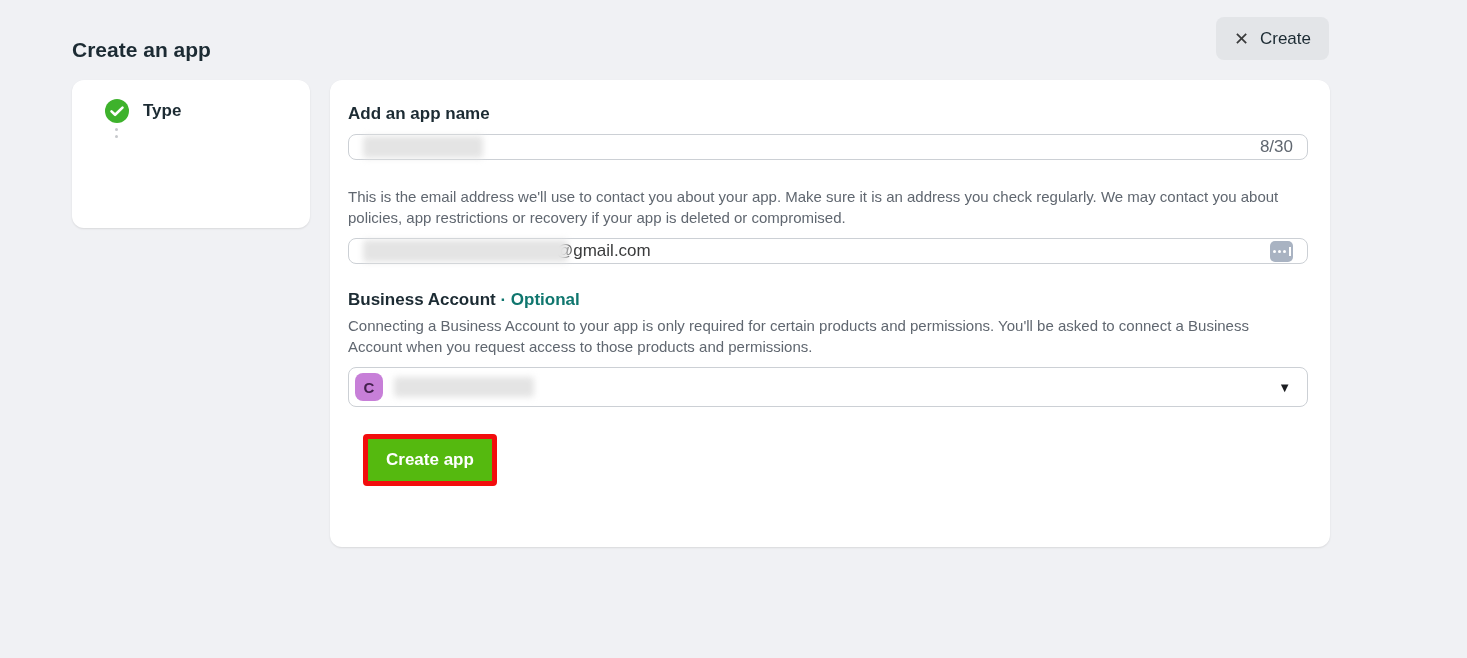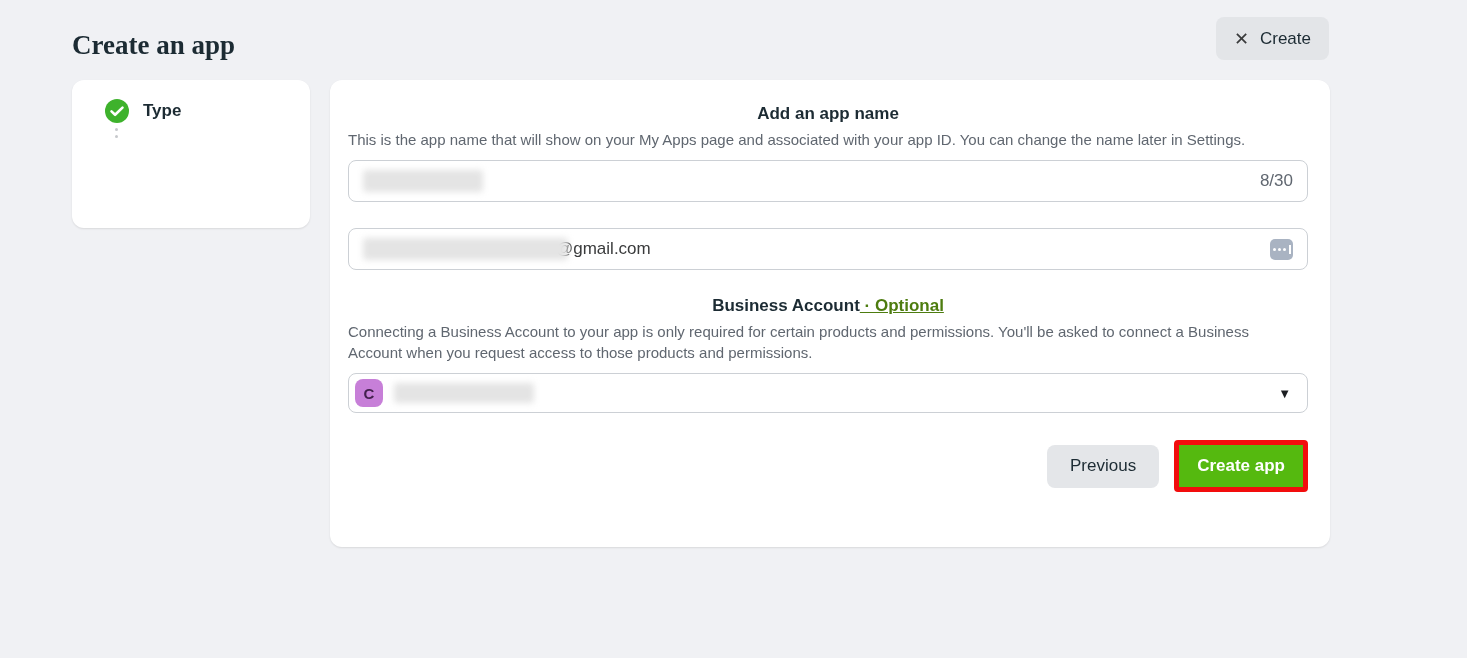--- a/index.html
+++ b/index.html
@@ -6,22 +6,22 @@
   html, body { margin: 0; padding: 0; }
   body {
     background: #f0f1f4;
     font-family: "Liberation Sans", sans-serif;
     color: #1c2b33;
   }
   .page { position: relative; width: 1467px; height: 658px; overflow: hidden; }
 
   
   .page-title {
-    position: absolute; left: 72px; top: 12px;
-    font-size: 27px; font-weight: 700; color: #1c2b33; font-family: Liberation Serif, serif;
+    position: absolute; left: 72px; top: 24px;
+    font-size: 21px; font-weight: 700; color: #1c2b33;
   }
   .cancel-btn {
     position: absolute; top: 17px; right: 138px;
     height: 43px; padding: 0 18px;
     display: flex; align-items: center; gap: 11px;
     background: #e3e5e8; border: none; border-radius: 8px;
     font-family: inherit; font-size: 17px; color: #1c2b33; cursor: pointer;
   }
   .cancel-x { font-size: 18px; color: #3a3b3c; line-height: 1; }
 
@@ -50,31 +50,31 @@
   }
   .step-details .step-label { color: #1877f2; }
 
   
   .main-card {
     position: absolute; left: 330px; top: 80px; width: 1000px; min-height: 467px;
     background: #fff; border-radius: 12px;
     box-shadow: 0 1px 2px rgba(0,0,0,0.10);
     padding: 24px 22px 20px 18px;
   }
-  .field-label { font-size: 17px; font-weight: 700; color: #1c2b33; margin: 0; text-align: center; }
-  .field-label .optional { color: #4d7c0f; text-decoration: underline; }
+  .field-label { font-size: 17px; font-weight: 700; color: #1c2b33; margin: 0; }
+  .field-label .optional { color: #0f766e; }
   .field-desc {
     font-size: 15px; color: #606770; line-height: 21px;
     margin: 5px 0 0 0; max-width: 945px;
   }
   .section { margin-top: 26px; }
   .section:first-child { margin-top: 0; }
 
   .input-box {
-    margin-top: 10px; height: 42px; width: 960px;
+    margin-top: 10px; height: 26px; width: 960px;
     border: 1px solid #ccd0d5; border-radius: 8px;
     display: flex; align-items: center; padding: 0 14px;
     background: #fff; cursor: text;
   }
   .redacted {
     height: 22px; border-radius: 3px;
     background: #e4e4e4; filter: blur(3px);
   }
   .redacted.name-blur { width: 120px; }
   .redacted.email-blur { width: 205px; }
@@ -145,28 +145,28 @@
     <div class="connector-dots">
         <i></i>
         <i></i>
       </div>
   </div>
 
   <div class="main-card">
 
     <div class="section">
       <p class="field-label">Add an app name</p>
-      <p class="field-desc">This is the app name that will show on your My Apps page and associated with your app ID. You can change the name later in Settings.</p>
       <div class="input-box">
         <span class="redacted name-blur"></span>
         <span class="char-counter">8/30</span>
       </div>
     </div>
 
     <div class="section">
+      <p class="field-desc">This is the email address we'll use to contact you about your app. Make sure it is an address you check regularly. We may contact you about policies, app restrictions or recovery if your app is deleted or compromised.</p>
       <div class="input-box">
         <span class="redacted email-blur"></span>
         <span class="email-suffix">@gmail.com</span>
         <span class="autofill-icon">
             <i></i>
             <i></i>
             <i></i>
             <b></b>
           </span>
       </div>
@@ -176,20 +176,19 @@
       <p class="field-label"><span>Business Account</span><span class="optional"> · Optional</span></p>
       <p class="field-desc">Connecting a Business Account to your app is only required for certain products and permissions. You'll be asked to connect a Business Account when you request access to those products and permissions.</p>
       <div class="dropdown-box">
         <span class="biz-avatar">C</span>
         <span class="redacted biz-blur"></span>
         <span class="caret-down">▼</span>
       </div>
     </div>
 
     <div class="footer-row">
-      <button class="previous-btn">Previous</button>
       <div class="create-annotation">
         <button class="create-btn">Create app</button>
       </div>
     </div>
 
   </div>
 </div>
 
 </body></html>

